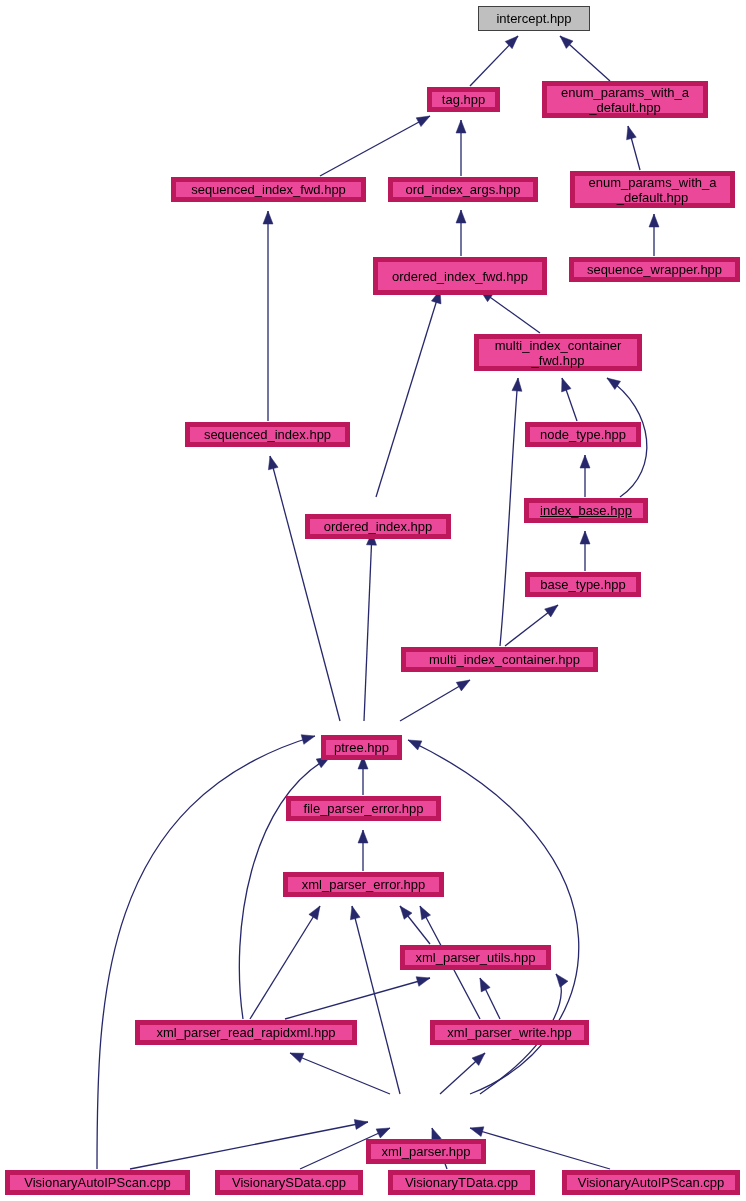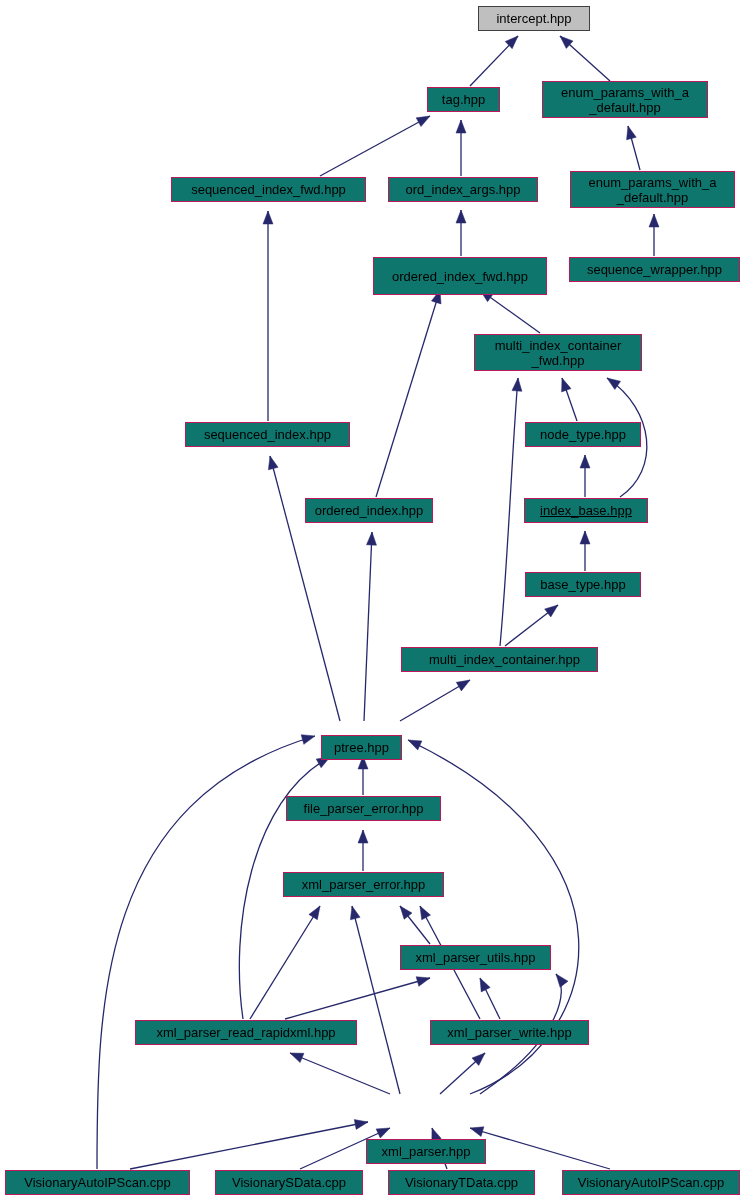--- a/index.html
+++ b/index.html
@@ -19,22 +19,22 @@
     position: absolute;
     left: 0;
     top: 0;
     width: 746px;
     height: 1201px;
     pointer-events: none;
   }
   .node {
     position: absolute;
     box-sizing: border-box;
-    border: 1px solid #be185d;
-    background: #0f766e;
+    border: 5px solid #be185d;
+    background: #ec4899;
     color: #000000;
     display: flex;
     align-items: center;
     justify-content: center;
     text-align: center;
     font-size: 13px;
     line-height: 15px;
     letter-spacing: 0px;
     white-space: pre-line;
     z-index: 2;
@@ -135,21 +135,21 @@
     <div class="node" style="left: 171px; top: 177px; width: 195px; height: 25px;"><span class="label">sequenced_index_fwd.hpp</span></div>
     <div class="node" style="left: 388px; top: 177px; width: 150px; height: 25px;"><span class="label">ord_index_args.hpp</span></div>
     <div class="node" style="left: 570px; top: 171px; width: 165px; height: 37px;"><span class="label">enum_params_with_a
 _default.hpp</span></div>
     <div class="node" style="left: 373px; top: 257px; width: 174px; height: 38px;"><span class="label">ordered_index_fwd.hpp</span></div>
     <div class="node" style="left: 569px; top: 257px; width: 171px; height: 25px;"><span class="label">sequence_wrapper.hpp</span></div>
     <div class="node" style="left: 474px; top: 334px; width: 168px; height: 37px;"><span class="label">multi_index_container
 _fwd.hpp</span></div>
     <div class="node" style="left: 185px; top: 422px; width: 165px; height: 25px;"><span class="label">sequenced_index.hpp</span></div>
     <div class="node" style="left: 525px; top: 422px; width: 116px; height: 25px;"><span class="label">node_type.hpp</span></div>
-    <div class="node" style="left: 305px; top: 498px; width: 128px; height: 25px; align-items: center;"><span class="label">ordered_index.hpp</span></div>
+    <div class="node" style="left: 305px; top: 514px; width: 146px; height: 25px; align-items: center;"><span class="label">ordered_index.hpp</span></div>
     <div class="node" style="left: 524px; top: 498px; width: 124px; height: 25px; text-decoration: underline;"><span class="label">index_base.hpp</span></div>
     <div class="node" style="left: 525px; top: 572px; width: 116px; height: 25px;"><span class="label">base_type.hpp</span></div>
     <div class="node" style="left: 401px; top: 647px; width: 197px; height: 25px; padding-left: 10px;"><span class="label">multi_index_container.hpp</span></div>
     <div class="node" style="left: 321px; top: 722px; width: 81px; height: 25px; margin-top: 13px;"><span class="label">ptree.hpp</span></div>
     <div class="node" style="left: 286px; top: 796px; width: 155px; height: 25px;"><span class="label">file_parser_error.hpp</span></div>
     <div class="node" style="left: 283px; top: 872px; width: 161px; height: 25px;"><span class="label">xml_parser_error.hpp</span></div>
     <div class="node" style="left: 400px; top: 945px; width: 151px; height: 25px;"><span class="label">xml_parser_utils.hpp</span></div>
     <div class="node" style="left: 135px; top: 1020px; width: 222px; height: 25px;"><span class="label">xml_parser_read_rapidxml.hpp</span></div>
     <div class="node" style="left: 430px; top: 1020px; width: 159px; height: 25px;"><span class="label">xml_parser_write.hpp</span></div>
     <div class="node" style="left: 366px; top: 1095px; width: 120px; height: 25px; margin-top: 44px;"><span class="label">xml_parser.hpp</span></div>

